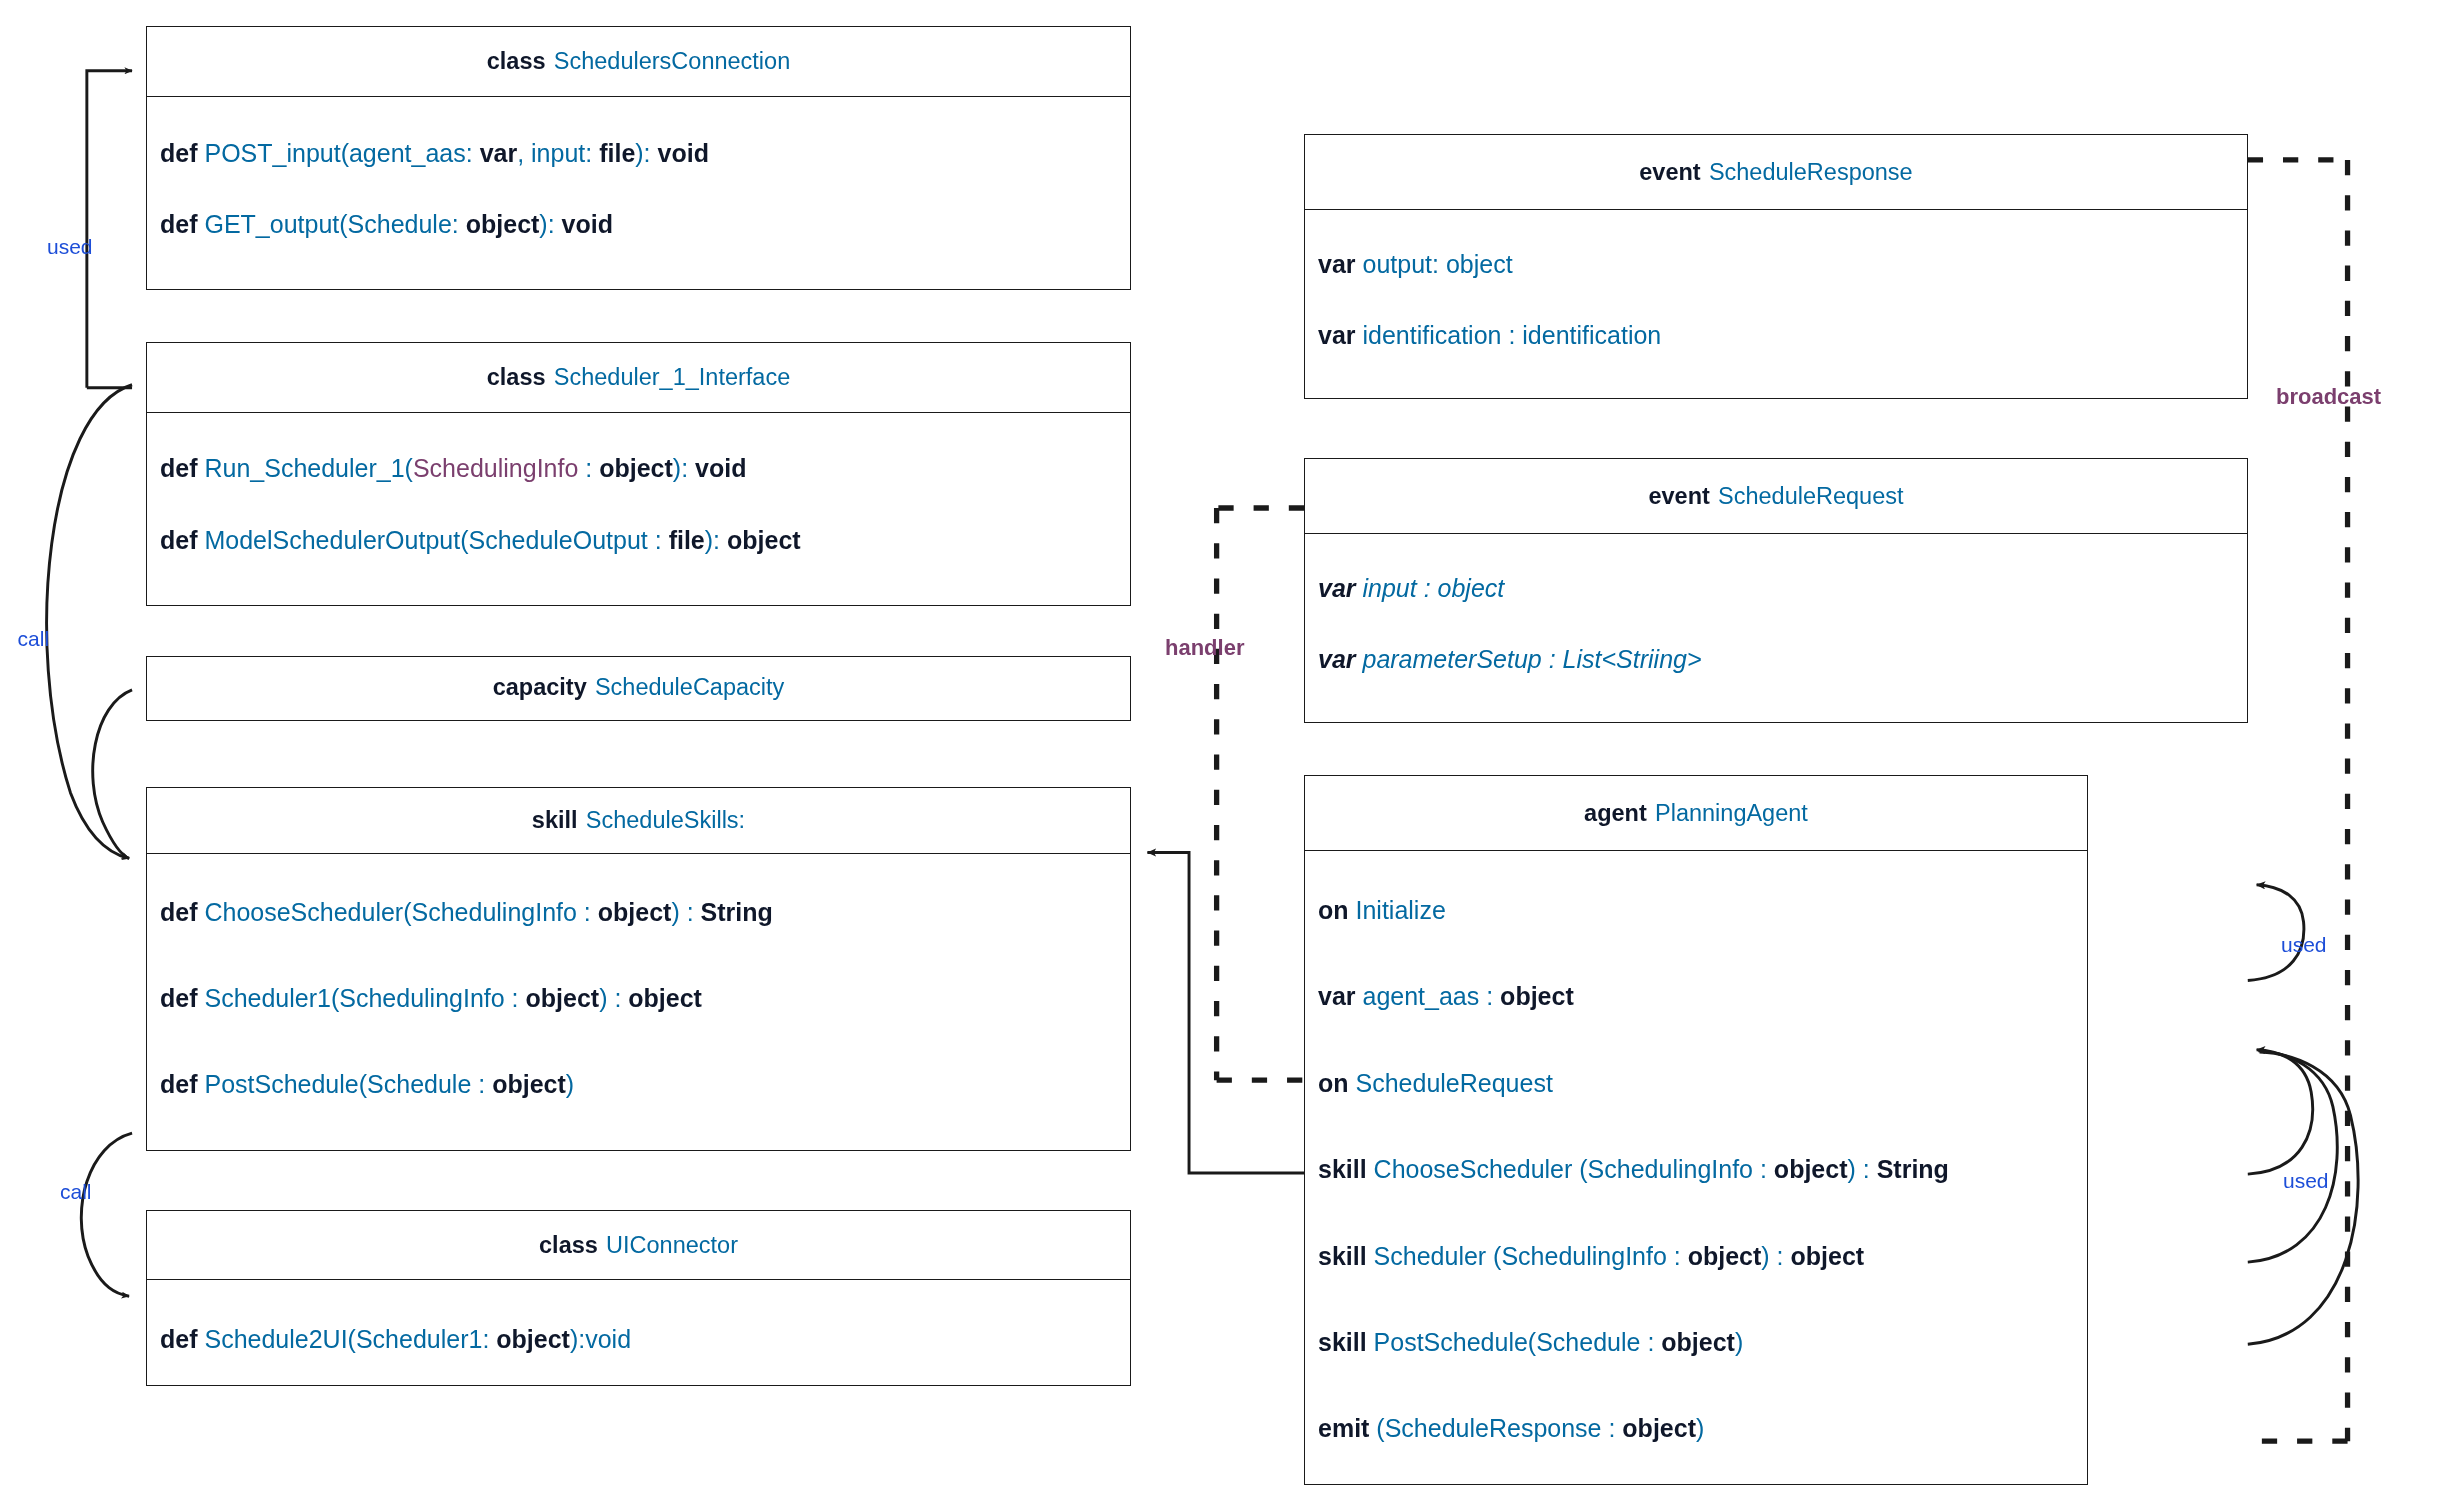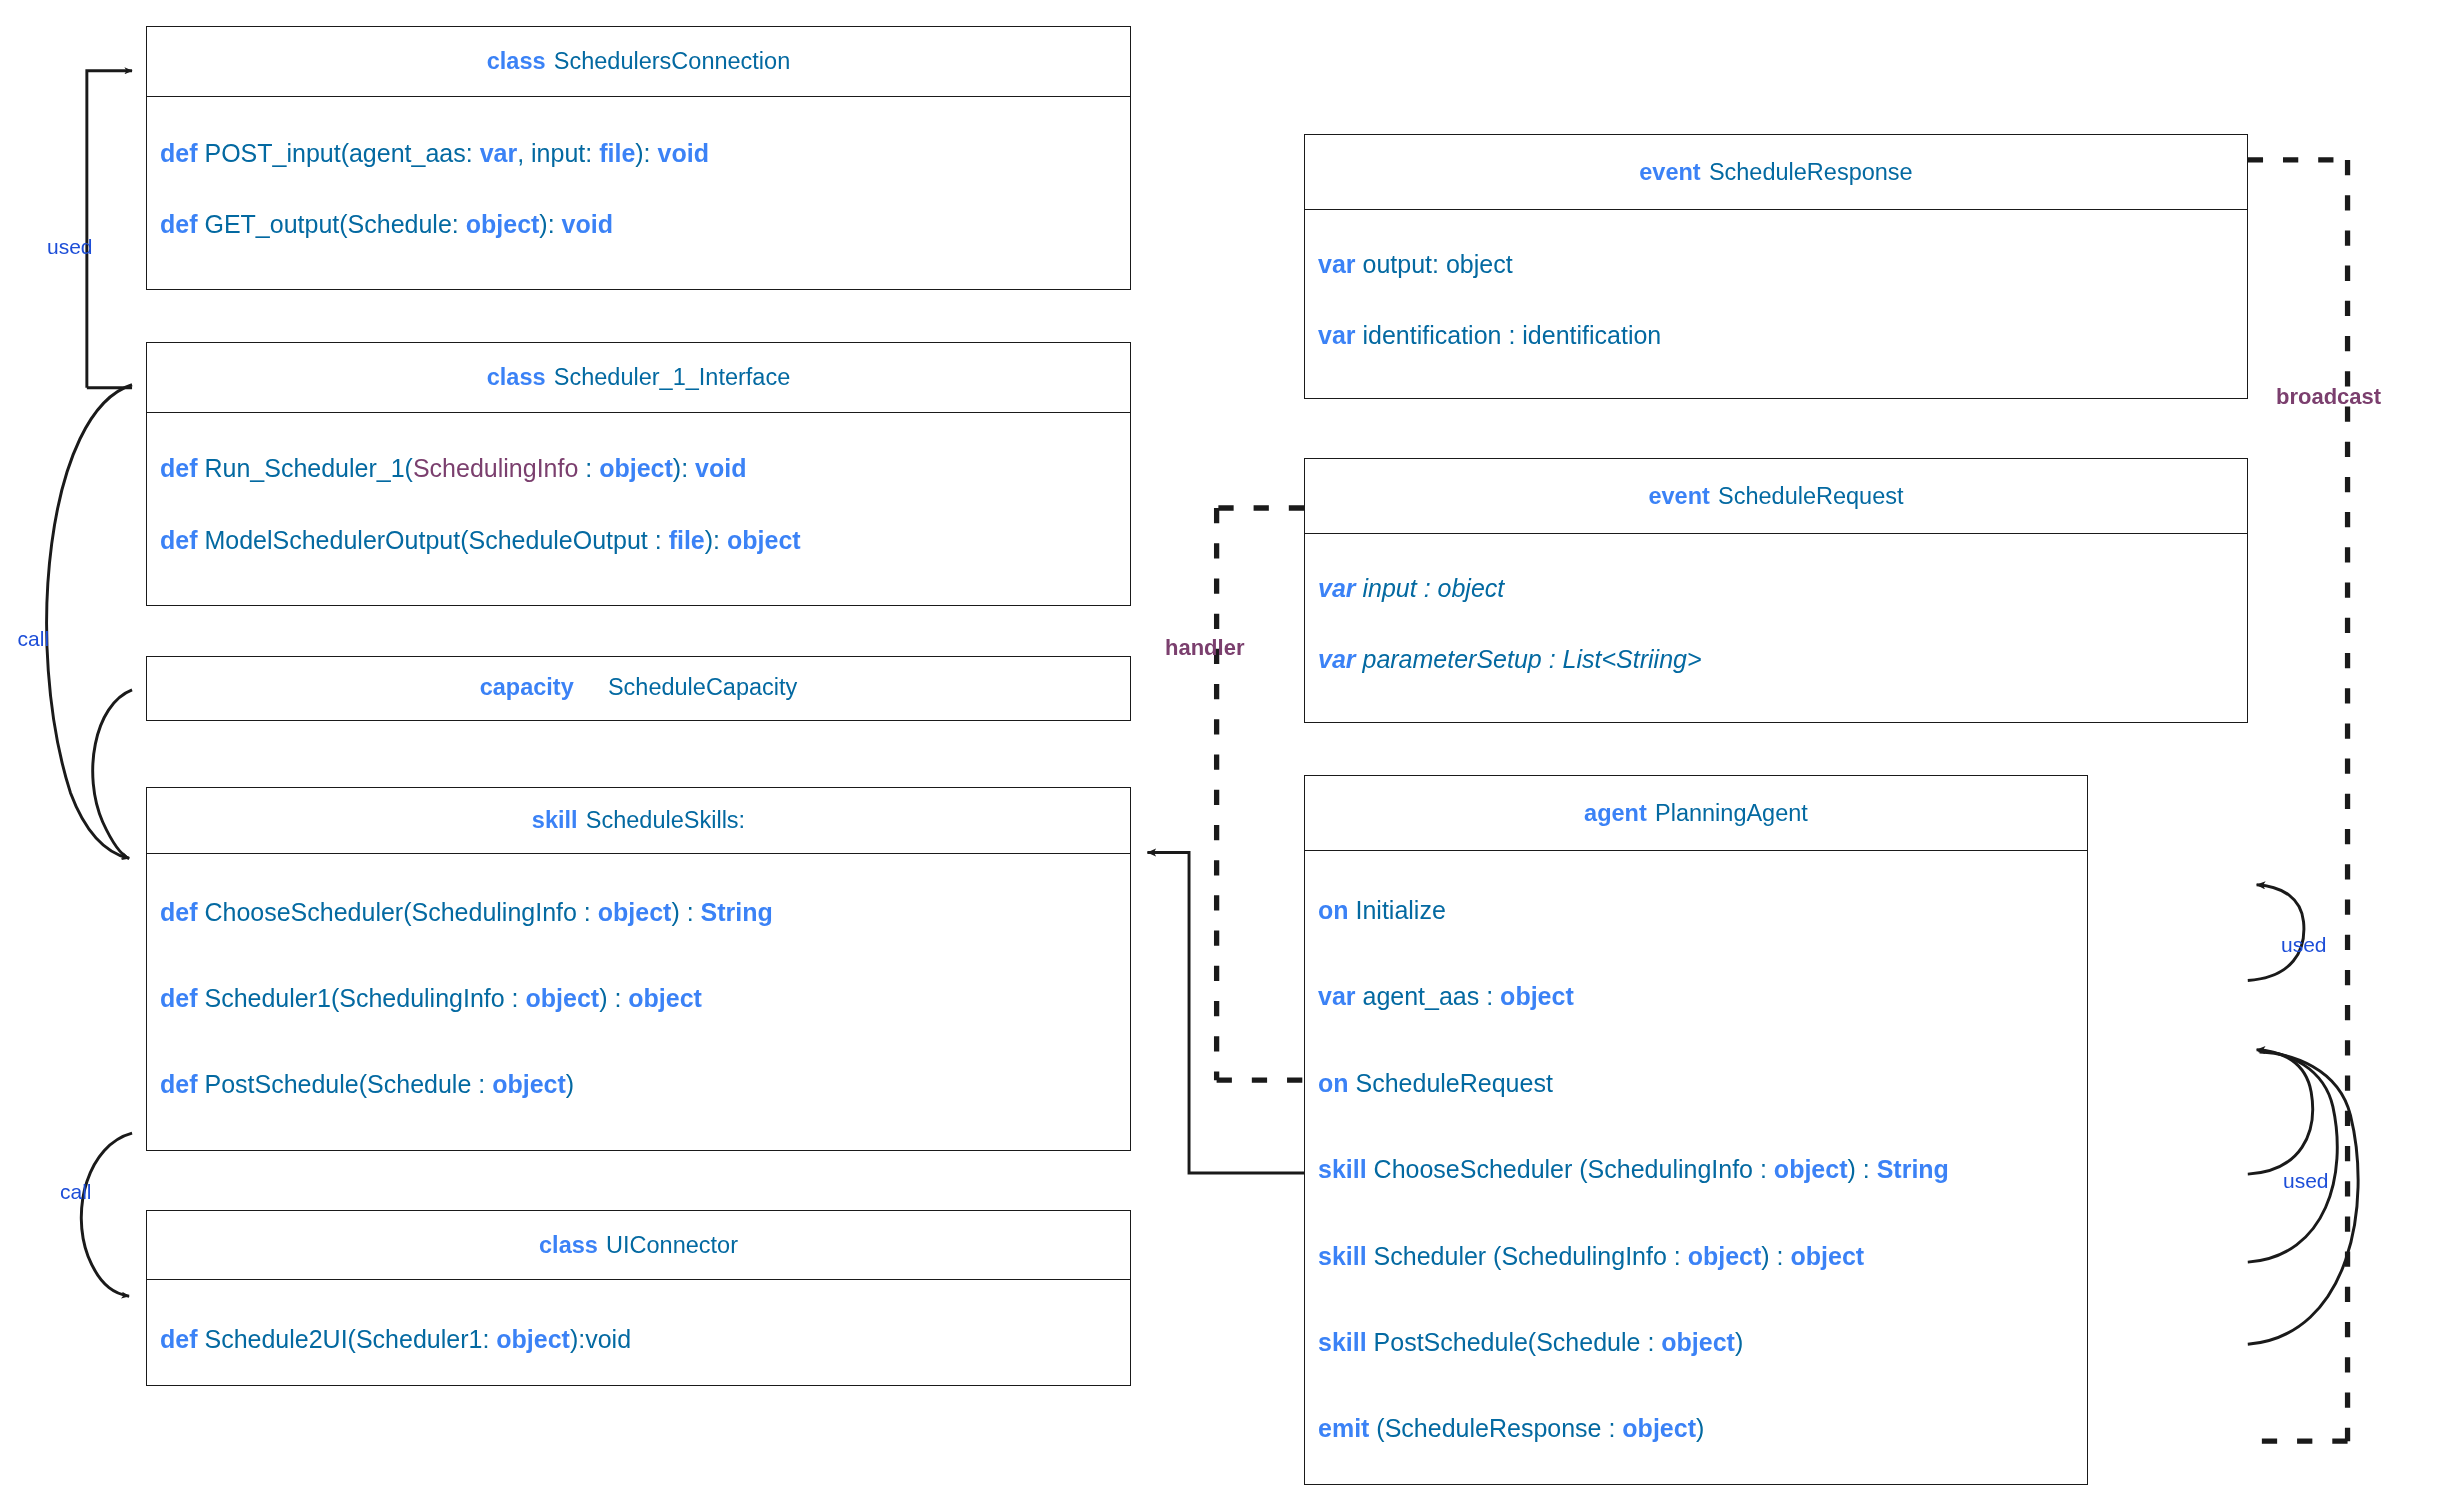--- a/index.html
+++ b/index.html
@@ -25,35 +25,35 @@
   .uml-header{
     box-sizing:border-box;
     display:flex;
     align-items:center;
     justify-content:center;
     border-bottom:1.8px solid #1a1a1a;
     font-size:23.5px;
     color:#262626;
     white-space:nowrap;
   }
-  .uml-header.no-rule{border-bottom:none;gap:13px;}
+  .uml-header.no-rule{border-bottom:none;}
   .uml-body{
     box-sizing:border-box;
     padding:0 13px;
     display:flex;
     flex-direction:column;
     justify-content:space-around;
   }
   .uml-row{
     font-size:25px;
     color:#262626;
     white-space:nowrap;
     line-height:1.0;
   }
-  .kw{color:#3b82f6;font-weight:bold;}
+  .kw{color:#0f172a;font-weight:bold;}
   .kw-purple{color:#7b3f6e;}
   .plain{color:#0369a1;}
 
   
   .edge-label{
     position:absolute;
     font-size:21px;
     color:#1d4ed8;
     white-space:nowrap;
     z-index:7;

